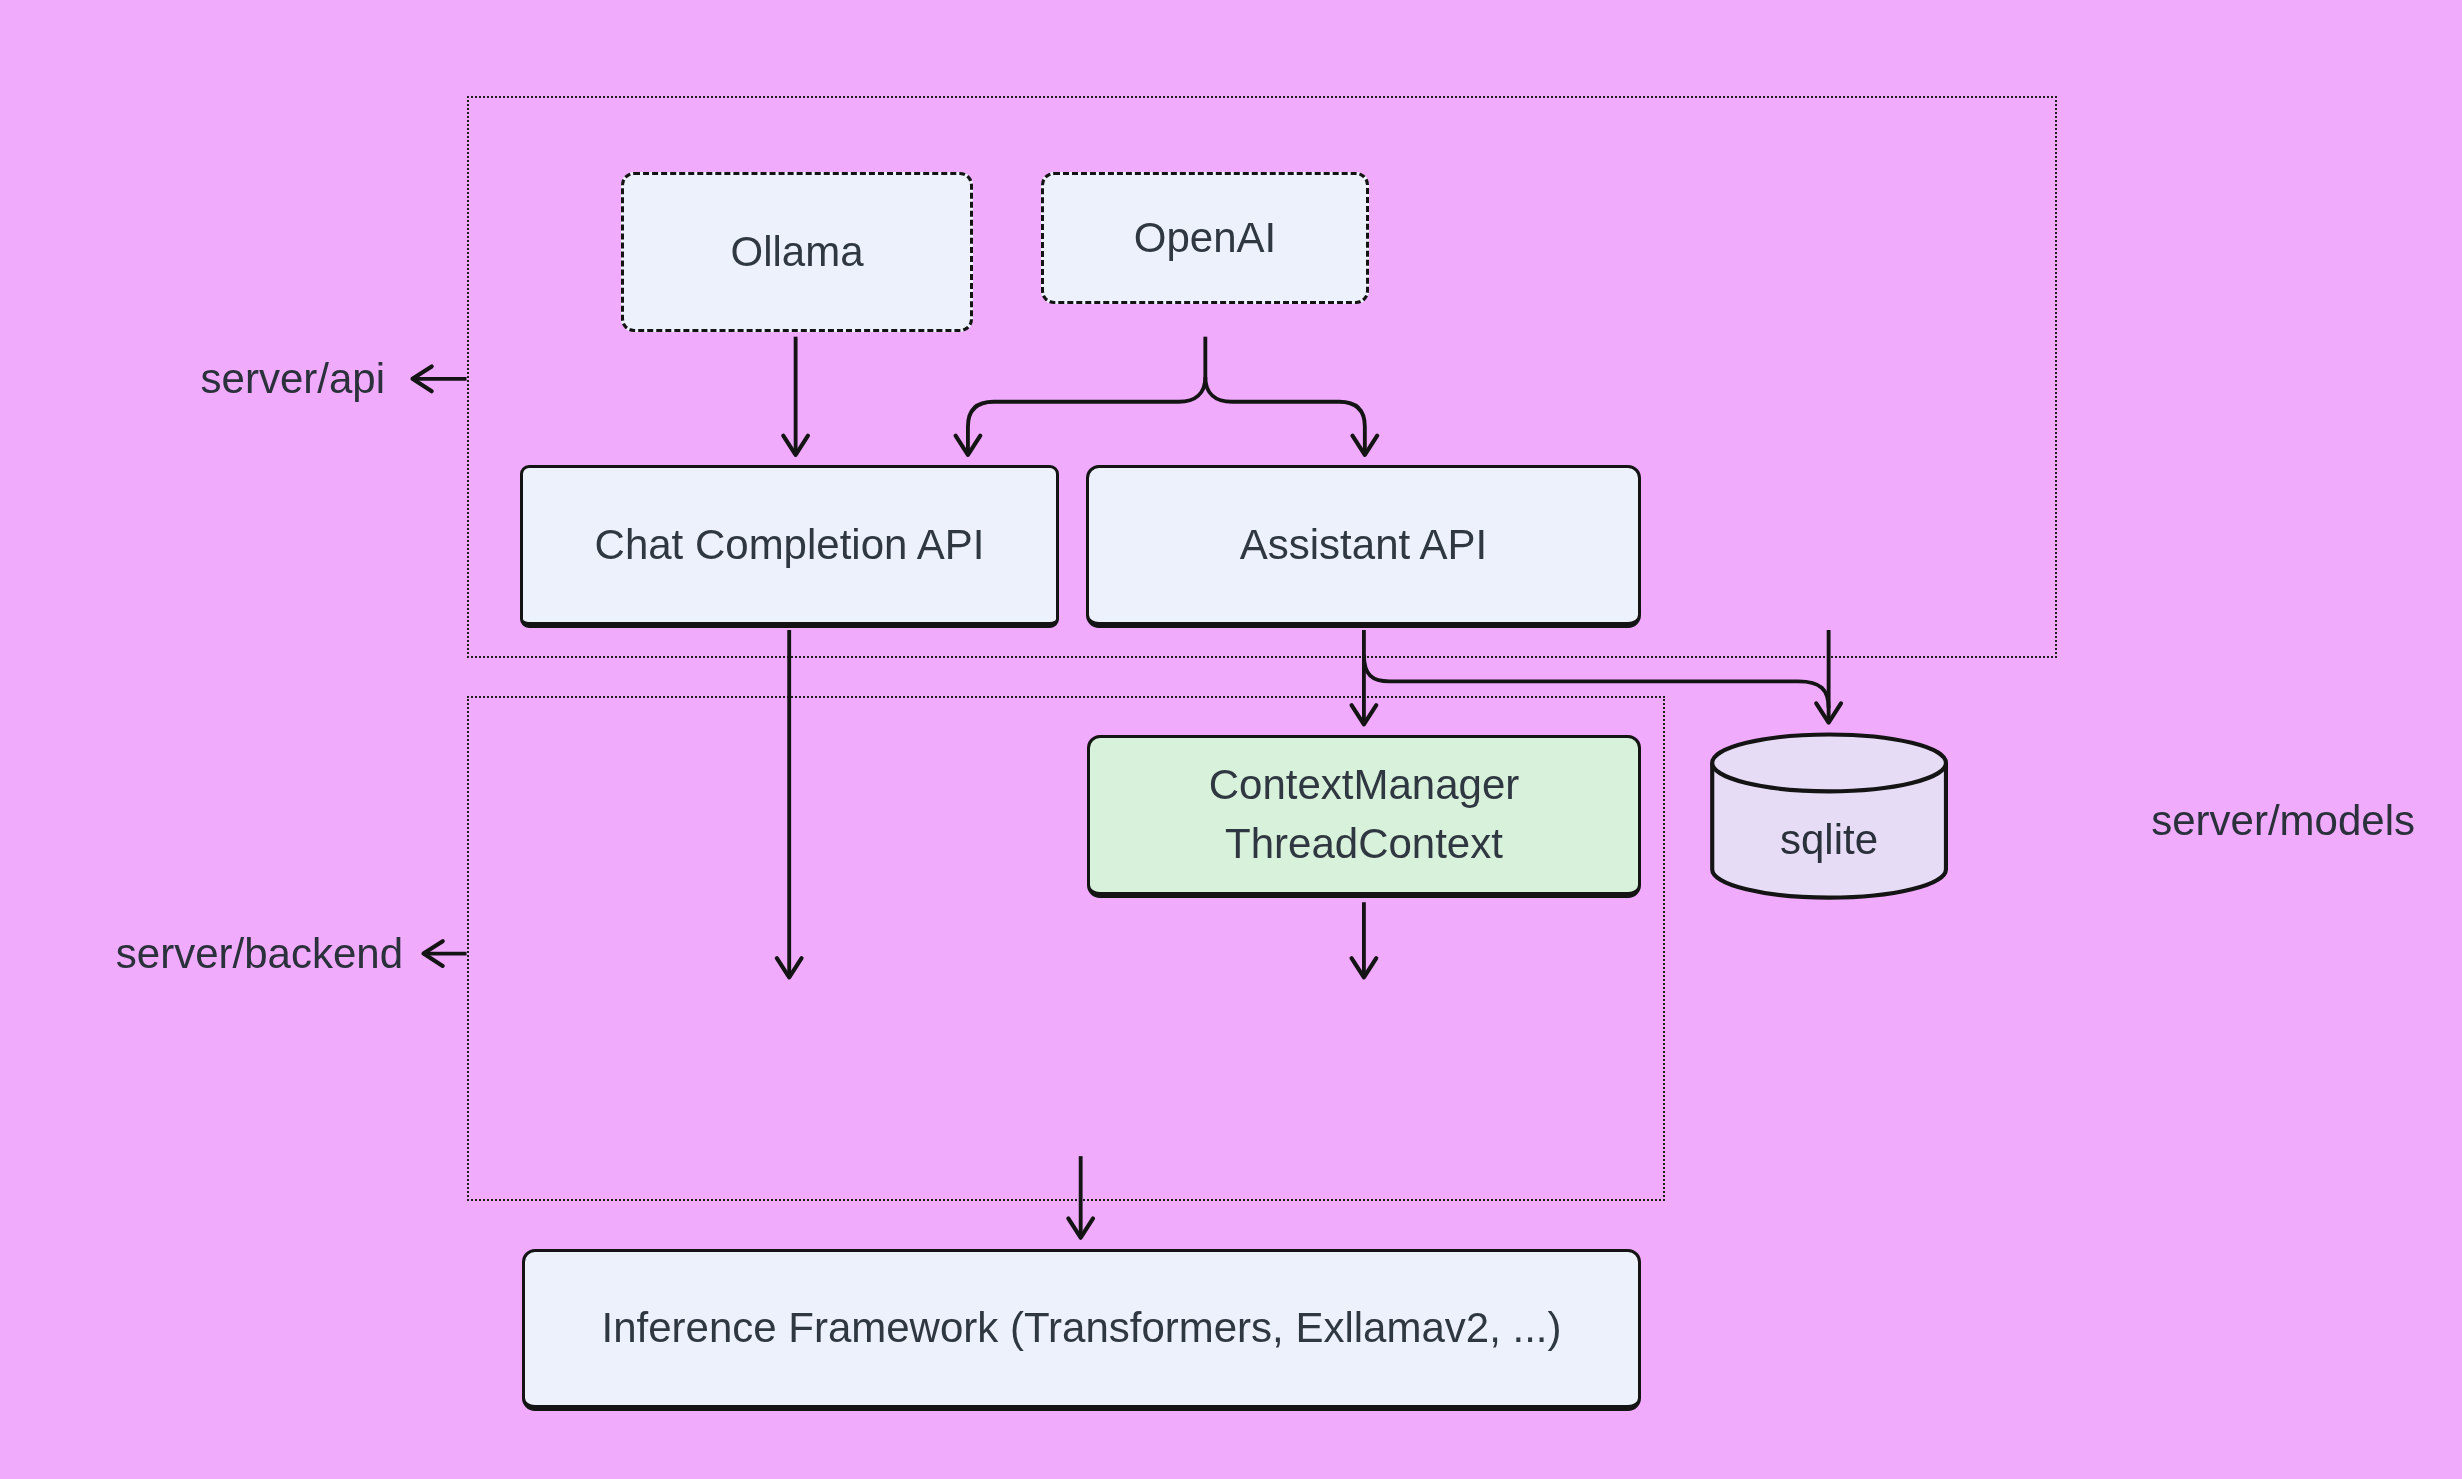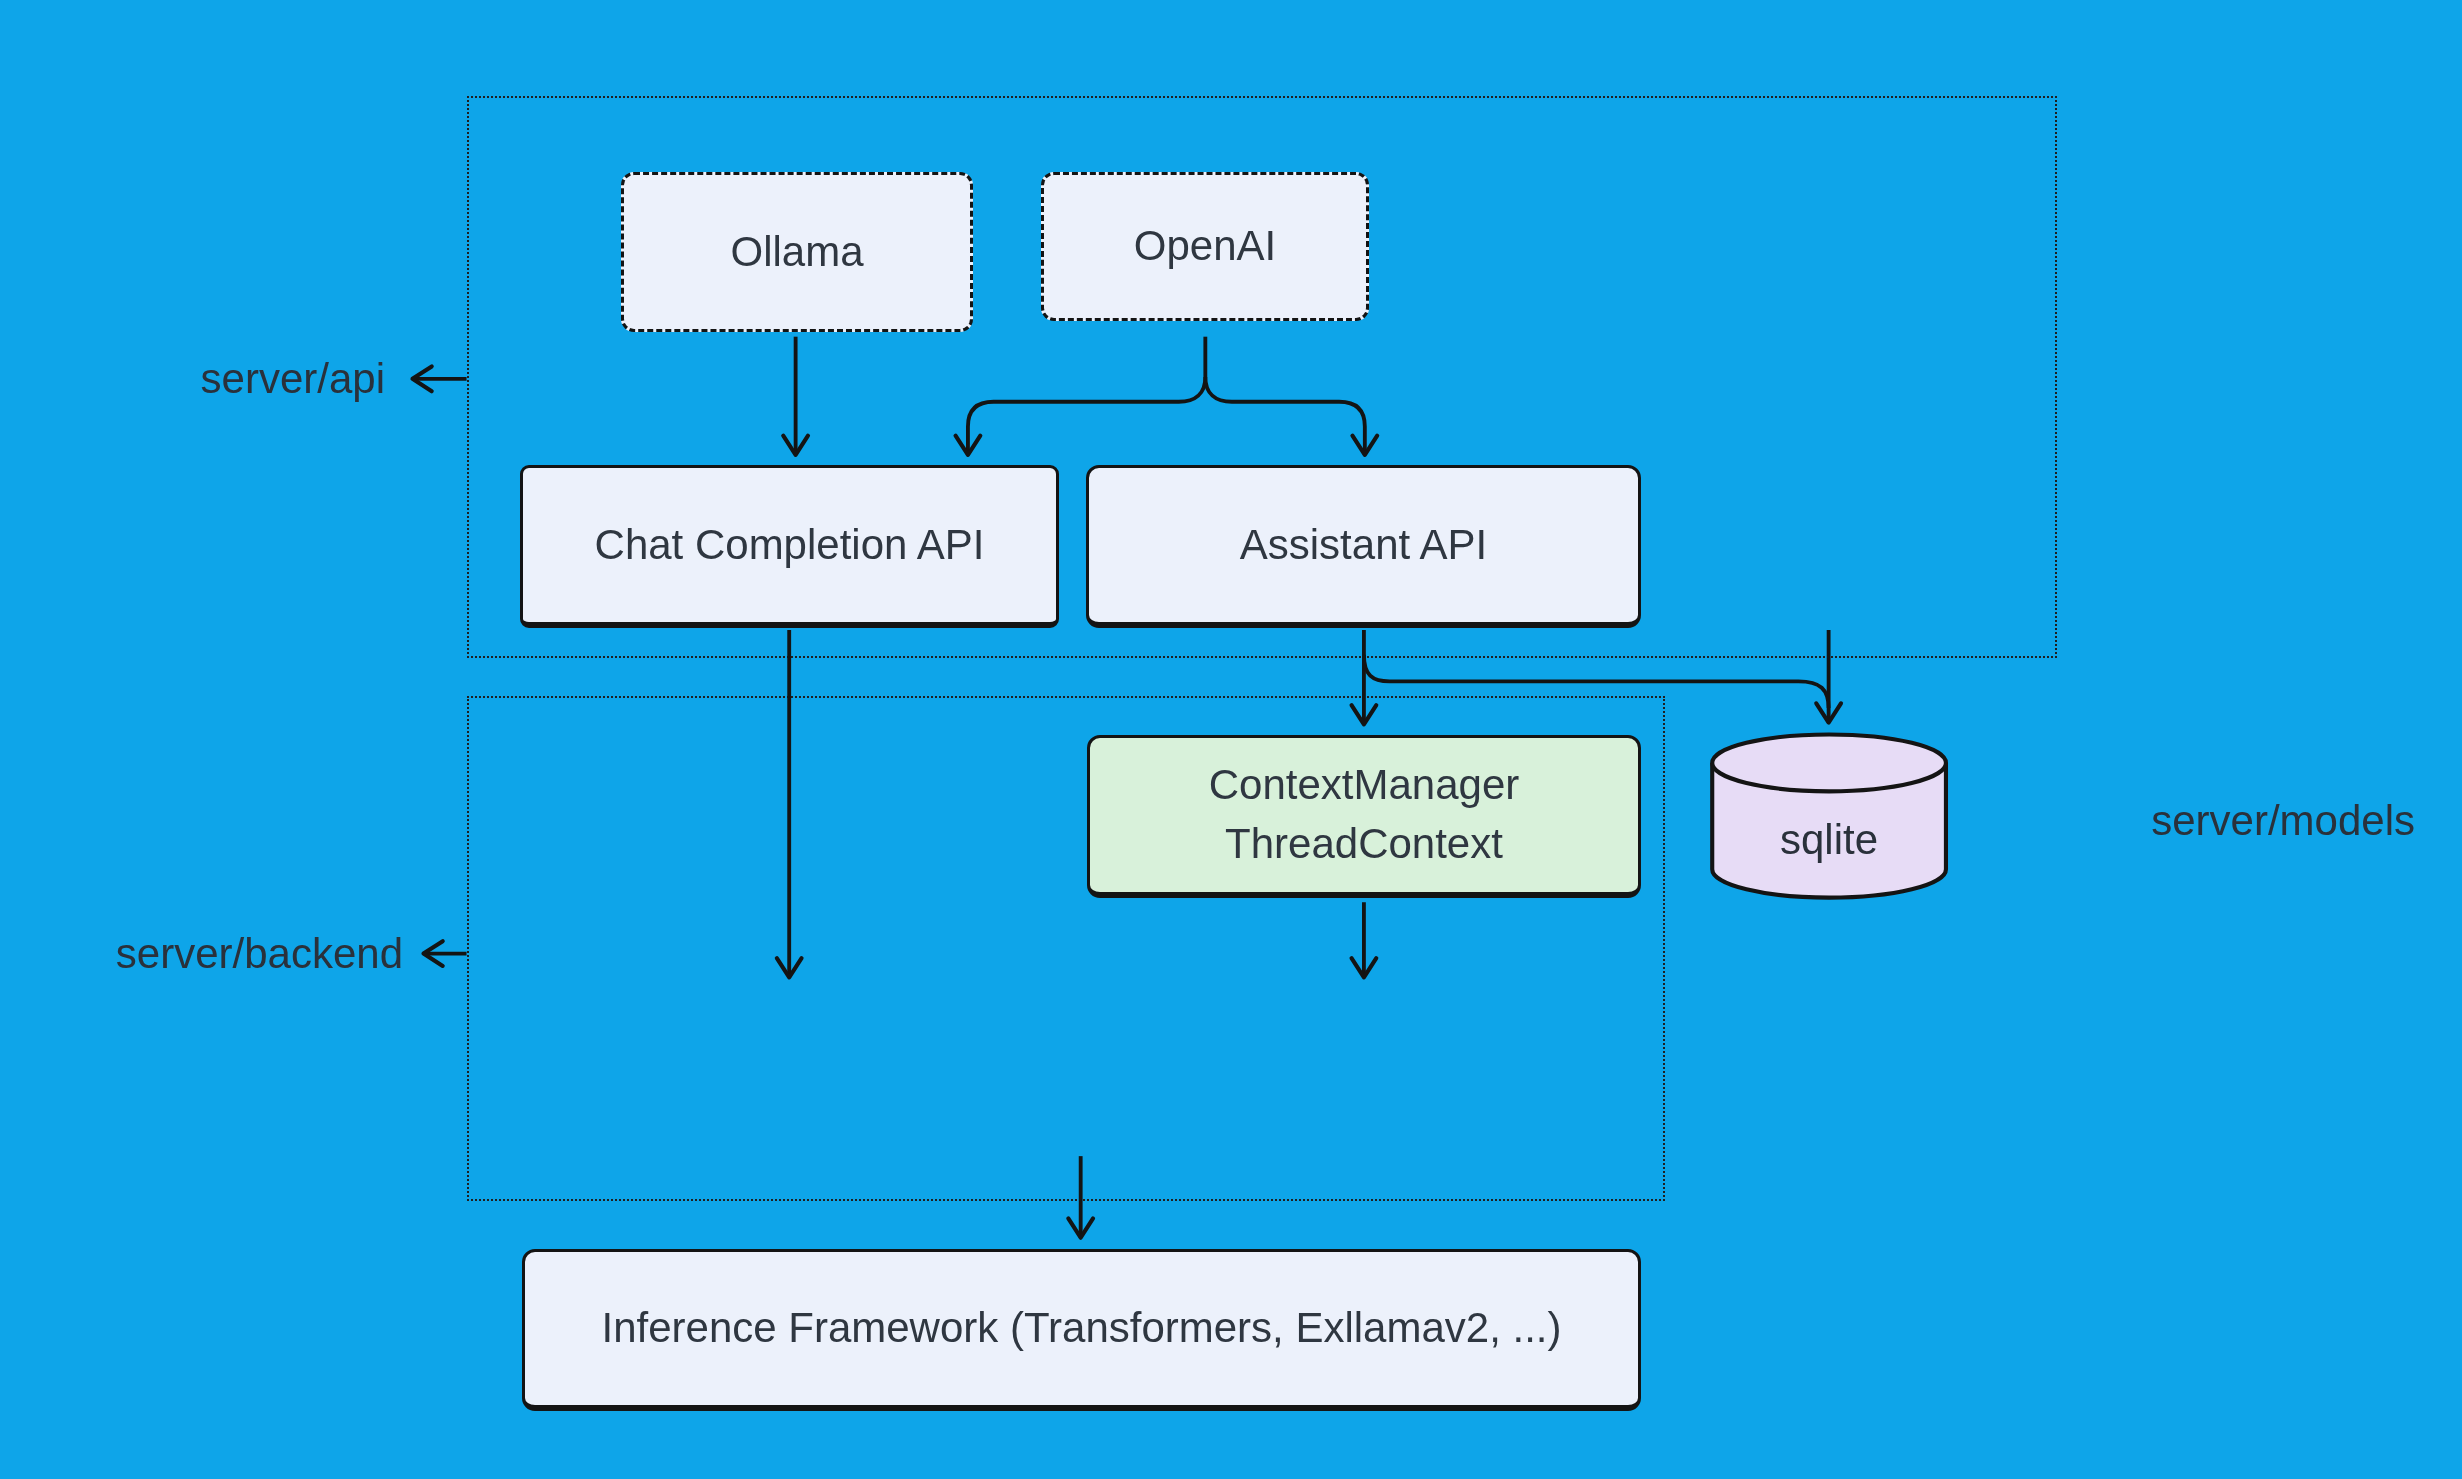--- a/index.html
+++ b/index.html
@@ -1,20 +1,20 @@
 <!DOCTYPE html>
 <html style="font-size:14.7px"><head>
 <meta charset="utf-8">
 <style>
   html,body { margin:0; padding:0; background:#ffffff; }
   .canvas {
     position:relative;
     width:2462px;
     height:1480px;
-    background:#0ea5e9;
+    background:#f0abfc;
     font-family:"Liberation Sans","DejaVu Sans",sans-serif;
     color:#2f3741;
     overflow:hidden;
   }
   .group {
     position:absolute;
     border:2.8px dotted #1f1f1f;
     box-sizing:border-box;
     background:transparent;
   }
@@ -78,21 +78,21 @@
     <path class="edge" d="M1488,984 L1488,1066" marker-end="url(#arrow)"></path>
     <path class="edge" d="M1179,1261 L1179,1350" marker-end="url(#arrow)"></path>
     <path class="edge" d="M509,413 L450,413" marker-end="url(#arrow)"></path>
     <path class="edge" d="M509,1040 L462,1040" marker-end="url(#arrow)"></path>
   </svg>
 
   <div class="node dashed" style="left:621px; top:172px; width:352px; height:160px; background:#ecf1fb;">
     <span>Ollama</span>
   </div>
 
-  <div class="node dashed" style="left:1041px; top:172px; width:328px; height:149px; background:#ecf1fb;">
+  <div class="node dashed" style="left:1041px; top:172px; width:328px; height:132px; background:#ecf1fb;">
     <span>OpenAI</span>
   </div>
 
   <div class="node solid" style="left:520px; top:465px; width:539px; height:163px; background:#ecf1fb;border-radius:9px;">
     <span>Chat Completion API</span>
   </div>
 
   <div class="node solid" style="left:1086px; top:465px; width:555px; height:163px; background:#ecf1fb;">
     <span>Assistant API</span>
   </div>

